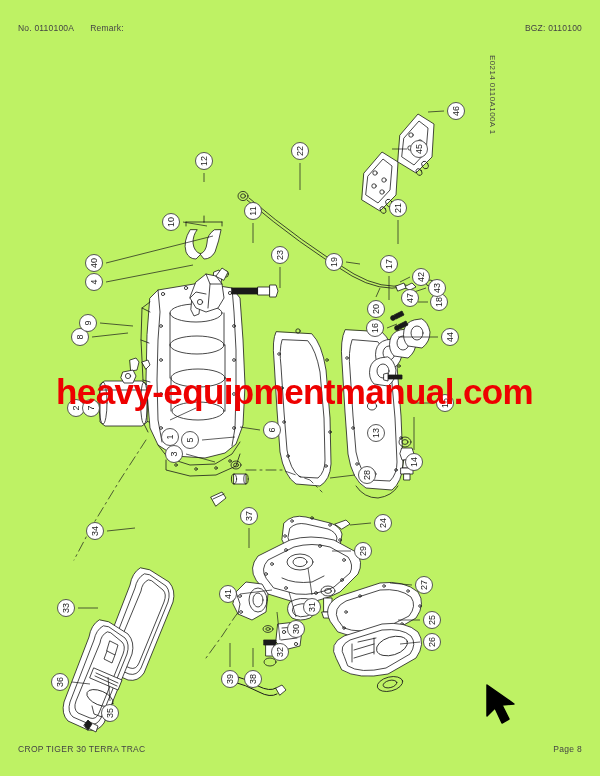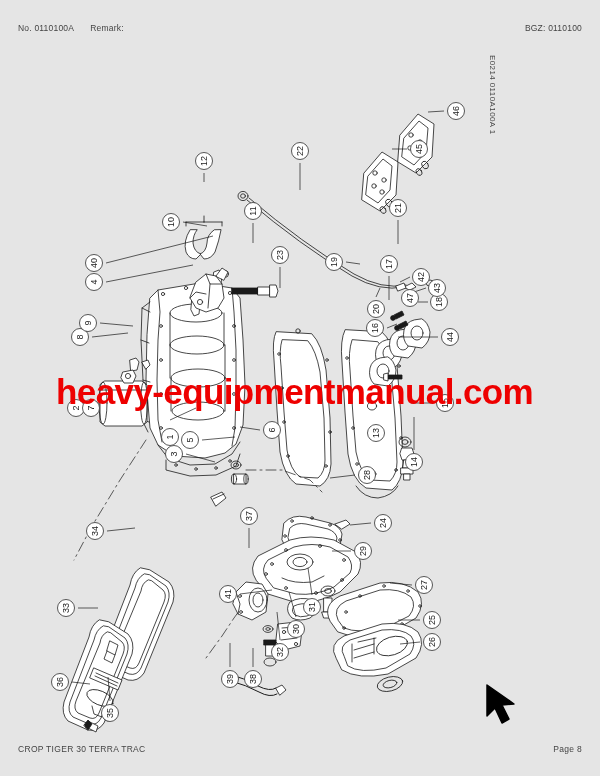--- a/index.html
+++ b/index.html
@@ -1,19 +1,19 @@
 <!DOCTYPE html>
 <html><head>
 <meta charset="utf-8">
 <style>
   html,body{margin:0;padding:0;background:#ffffff;}
   body{width:600px;height:776px;position:relative;overflow:hidden;
        font-family:"Liberation Sans", sans-serif;color:#333;}
 
-  .page{position:absolute;inset:0;background:#e5e5e5;}
+  .page{position:absolute;inset:0;background:#bef264;}
 
   
   .hdr{position:absolute;top:23px;left:0;width:600px;height:14px;font-size:8.5px;color:#444;}
   .hdr .l{position:absolute;left:18px;top:0;letter-spacing:.2px;}
   .hdr .l .rm{margin-left:14px;}
   .hdr .r{position:absolute;right:18px;top:0;letter-spacing:.2px;text-align:right;}
 
   .ftr{position:absolute;bottom:18px;left:0;width:600px;height:14px;font-size:8.5px;color:#444;}
   .ftr .l{position:absolute;left:18px;top:0;letter-spacing:.3px;}
   .ftr .r{position:absolute;right:18px;top:0;letter-spacing:.3px;}

